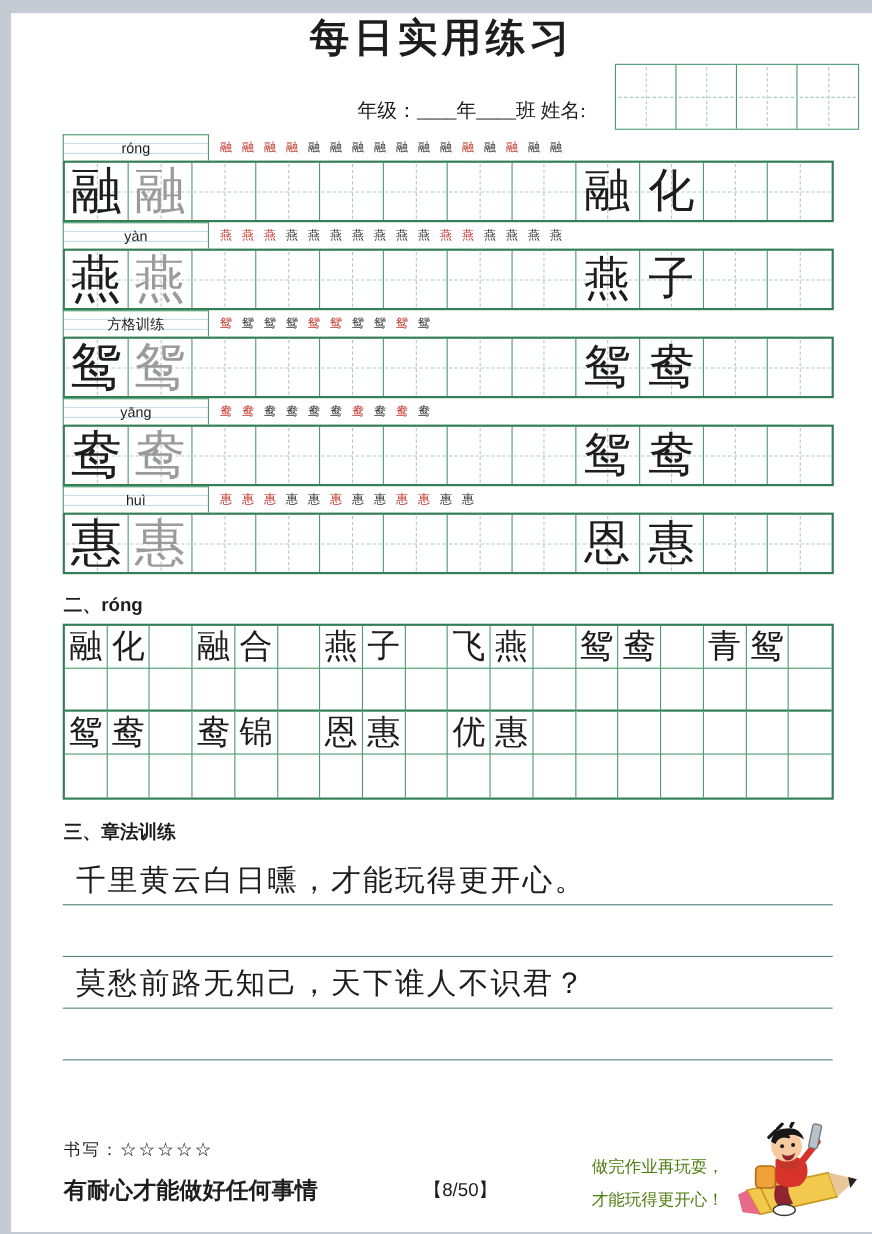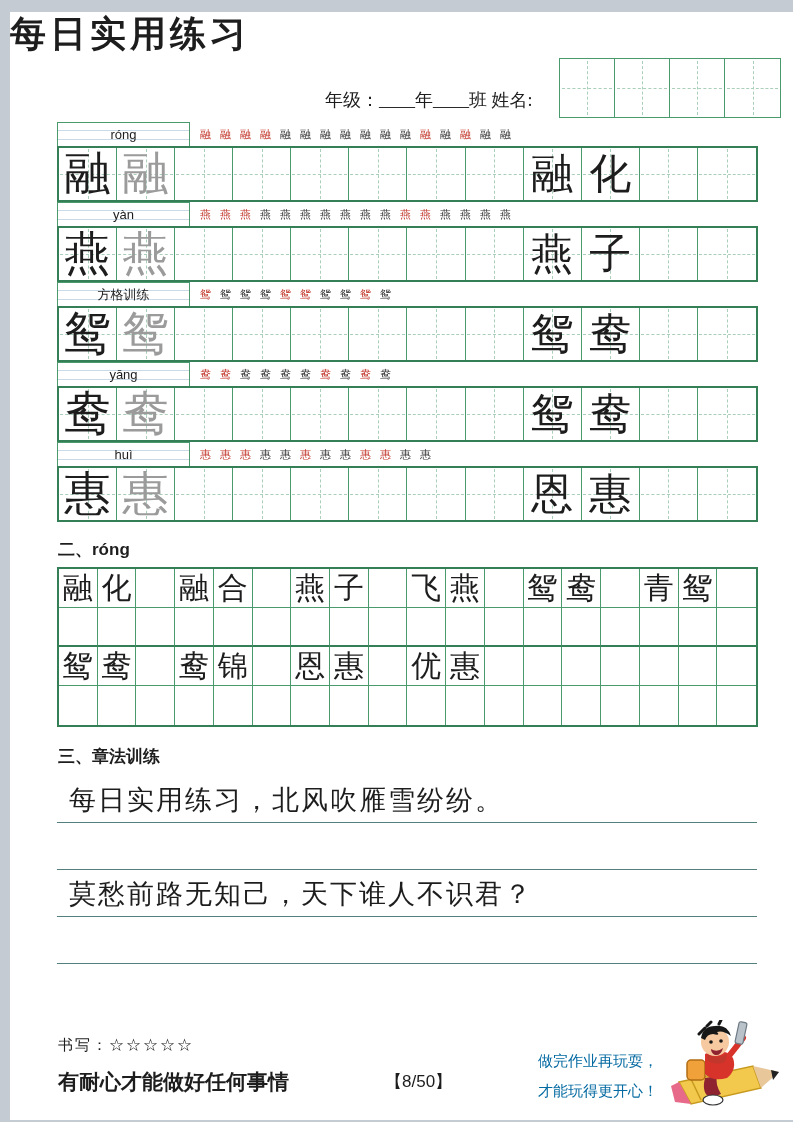--- a/index.html
+++ b/index.html
@@ -6,21 +6,21 @@
     --green:#4a9a6e; --green-dark:#357f57; --guide:#a9cfb9;
     --red:#c2362b; --ink:#1d1d1d; --trace:#9b9b9b; --teal:#53807c;
     --edge:#c4cbd2; --pinyin-line:#c9d9e6;
   }
   *{box-sizing:border-box;margin:0;padding:0;}
   html,body{width:793px;height:1122px;overflow:hidden;}
   body{background:var(--edge);font-family:"Liberation Serif",serif;color:var(--ink);}
   .page{position:relative;margin-left:10px;width:783px;height:1108px;background:#ffffff;}
 
   
-  .title{margin-top:12px;font-family:"Liberation Sans",sans-serif;
+  .title{margin-top:12px;text-align:center;font-family:"Liberation Sans",sans-serif;
          font-weight:bold;font-size:36px;line-height:44px;letter-spacing:4px;}
   .head-row{position:relative;height:64px;margin-top:2px;}
   .date-line{position:absolute;left:55px;bottom:10px;font-size:18px;letter-spacing:1px;}
   .grade-line{position:absolute;left:315px;bottom:10px;font-size:18px;}
   .name-grid{position:absolute;right:12px;top:0;display:flex;border:1px solid var(--green);}
   .name-cell{position:relative;width:55px;height:58px;border-right:1px solid var(--green);}
   .name-cell:last-child{border-right:none;}
   .name-cell::before{content:"";position:absolute;left:50%;top:2px;bottom:2px;border-left:1px dashed var(--guide);}
   .name-cell::after{content:"";position:absolute;top:50%;left:2px;right:2px;border-top:1px dashed var(--guide);}
 
@@ -64,21 +64,21 @@
   .s3-lines{margin:8px 36px 0 47px;}
   .s3-line{height:47px;border-bottom:1px solid var(--teal);display:flex;align-items:flex-end;
            padding:0 0 4px 12px;font-size:27px;letter-spacing:2px;}
 
   
   .footer{position:absolute;left:0;right:0;bottom:8px;height:92px;}
   .rating{position:absolute;left:48px;top:16px;font-size:15px;letter-spacing:2px;}
   .motto{position:absolute;left:48px;top:48px;font-family:"Liberation Sans",sans-serif;
          font-weight:bold;font-size:21px;}
   .page-indicator{position:absolute;left:375px;top:50px;font-family:"Liberation Sans",sans-serif;font-size:17px;}
-  .mascot-text{position:absolute;right:135px;top:26px;text-align:center;font-size:15px;line-height:30px;color:#0369a1;}
+  .mascot-text{position:absolute;right:135px;top:26px;text-align:center;font-size:15px;line-height:30px;color:#4d7c0f;}
   .mascot{position:absolute;right:4px;top:0;width:128px;height:92px;}
 </style>
 </head>
 <body>
 
 <div class="page">
 
   <div class="title">每日实用练习</div>
 
   <div class="head-row">
@@ -375,21 +375,21 @@
       <div class="sq-cell row-last"></div>
       <div class="sq-cell row-last"></div>
       <div class="sq-cell row-last"></div>
       <div class="sq-cell row-last"></div>
       <div class="sq-cell col-last row-last"></div>
     </div>
 
   <div class="sec-heading" id="s3-heading">三、章法训练</div>
   <div class="s3-lines" id="s3-lines">
       <div class="s3-line">
-        <span>每日实用练习，北风吹雁雪纷纷。</span>
+        <span>千里黄云白日曛，才能玩得更开心。</span>
       </div>
       <div class="s3-line">
         <span></span>
       </div>
       <div class="s3-line">
         <span>莫愁前路无知己，天下谁人不识君？</span>
       </div>
       <div class="s3-line">
         <span></span>
       </div>

